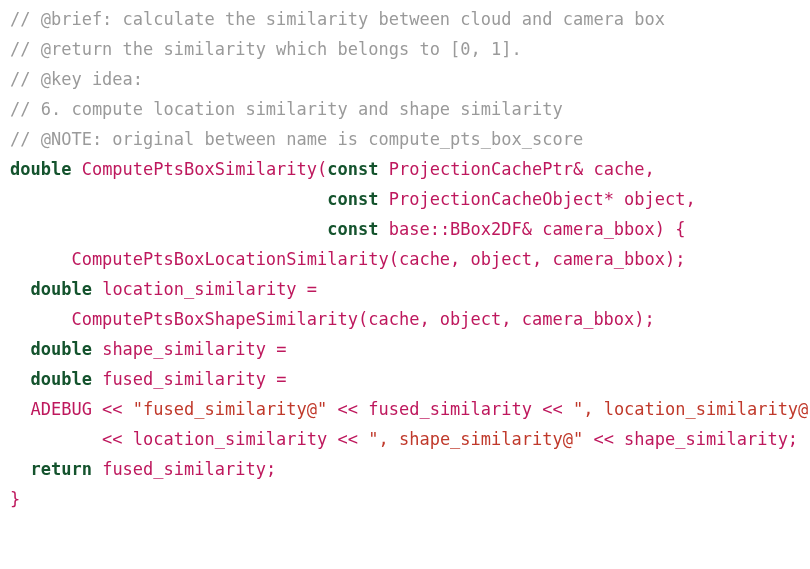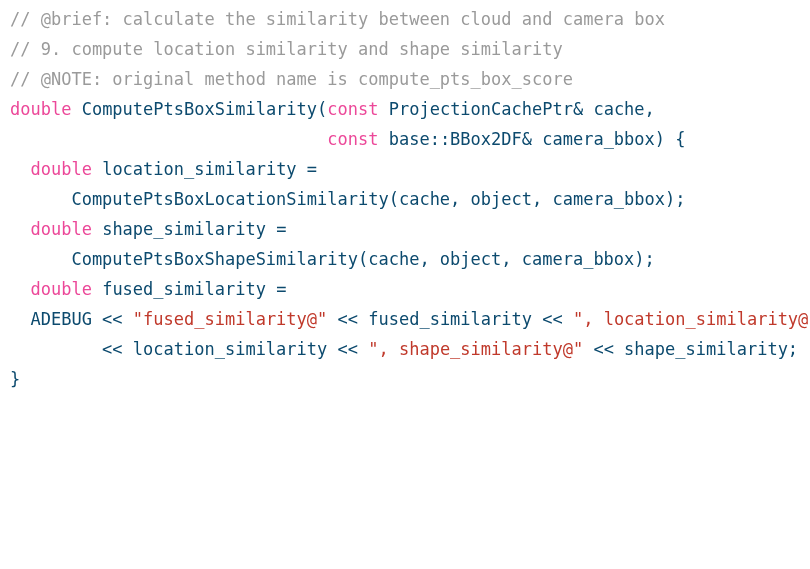--- a/index.html
+++ b/index.html
@@ -27,34 +27,38 @@
     letter-spacing: 0px;
     white-space: pre;
     color: #3c3c3c;
     padding-left: 10px;
     box-sizing: border-box;
   }
   .tok {
     white-space: pre;
   }
   .tok-comment { color: #9a9a9a; }
-  .tok-keyword { color: #ec4899; font-weight: normal; }
-  .tok-plain   { color: #0c4a6e; }
+  .tok-keyword { color: #14532d; font-weight: bold; }
+  .tok-plain   { color: #be185d; }
   .tok-string  { color: #c0392b; }
 </style>
 </head>
 <body>
 
 <div id="code-block">
     <div class="code-line"><span class="tok tok-comment">// @brief: calculate the similarity between cloud and camera box</span></div>
-    <div class="code-line"><span class="tok tok-comment">// 9. compute location similarity and shape similarity</span></div>
-    <div class="code-line"><span class="tok tok-comment">// @NOTE: original method name is compute_pts_box_score</span></div>
+    <div class="code-line"><span class="tok tok-comment">// @return the similarity which belongs to [0, 1].</span></div>
+    <div class="code-line"><span class="tok tok-comment">// @key idea:</span></div>
+    <div class="code-line"><span class="tok tok-comment">// 6. compute location similarity and shape similarity</span></div>
+    <div class="code-line"><span class="tok tok-comment">// @NOTE: original between name is compute_pts_box_score</span></div>
     <div class="code-line"><span class="tok tok-keyword">double</span><span class="tok tok-plain"> ComputePtsBoxSimilarity(</span><span class="tok tok-keyword">const</span><span class="tok tok-plain"> ProjectionCachePtr&amp; cache,</span></div>
+    <div class="code-line"><span class="tok tok-plain">                               </span><span class="tok tok-keyword">const</span><span class="tok tok-plain"> ProjectionCacheObject* object,</span></div>
     <div class="code-line"><span class="tok tok-plain">                               </span><span class="tok tok-keyword">const</span><span class="tok tok-plain"> base::BBox2DF&amp; camera_bbox) {</span></div>
+    <div class="code-line"><span class="tok tok-plain">      ComputePtsBoxLocationSimilarity(cache, object, camera_bbox);</span></div>
     <div class="code-line"><span class="tok tok-plain">  </span><span class="tok tok-keyword">double</span><span class="tok tok-plain"> location_similarity =</span></div>
-    <div class="code-line"><span class="tok tok-plain">      ComputePtsBoxLocationSimilarity(cache, object, camera_bbox);</span></div>
+    <div class="code-line"><span class="tok tok-plain">      ComputePtsBoxShapeSimilarity(cache, object, camera_bbox);</span></div>
     <div class="code-line"><span class="tok tok-plain">  </span><span class="tok tok-keyword">double</span><span class="tok tok-plain"> shape_similarity =</span></div>
-    <div class="code-line"><span class="tok tok-plain">      ComputePtsBoxShapeSimilarity(cache, object, camera_bbox);</span></div>
     <div class="code-line"><span class="tok tok-plain">  </span><span class="tok tok-keyword">double</span><span class="tok tok-plain"> fused_similarity =</span></div>
     <div class="code-line"><span class="tok tok-plain">  ADEBUG &lt;&lt; </span><span class="tok tok-string">"fused_similarity@"</span><span class="tok tok-plain"> &lt;&lt; fused_similarity &lt;&lt; </span><span class="tok tok-string">", location_similarity@"</span></div>
     <div class="code-line"><span class="tok tok-plain">         &lt;&lt; location_similarity &lt;&lt; </span><span class="tok tok-string">", shape_similarity@"</span><span class="tok tok-plain"> &lt;&lt; shape_similarity;</span></div>
+    <div class="code-line"><span class="tok tok-plain">  </span><span class="tok tok-keyword">return</span><span class="tok tok-plain"> fused_similarity;</span></div>
     <div class="code-line"><span class="tok tok-plain">}</span></div>
   </div>
 
 </body></html>

